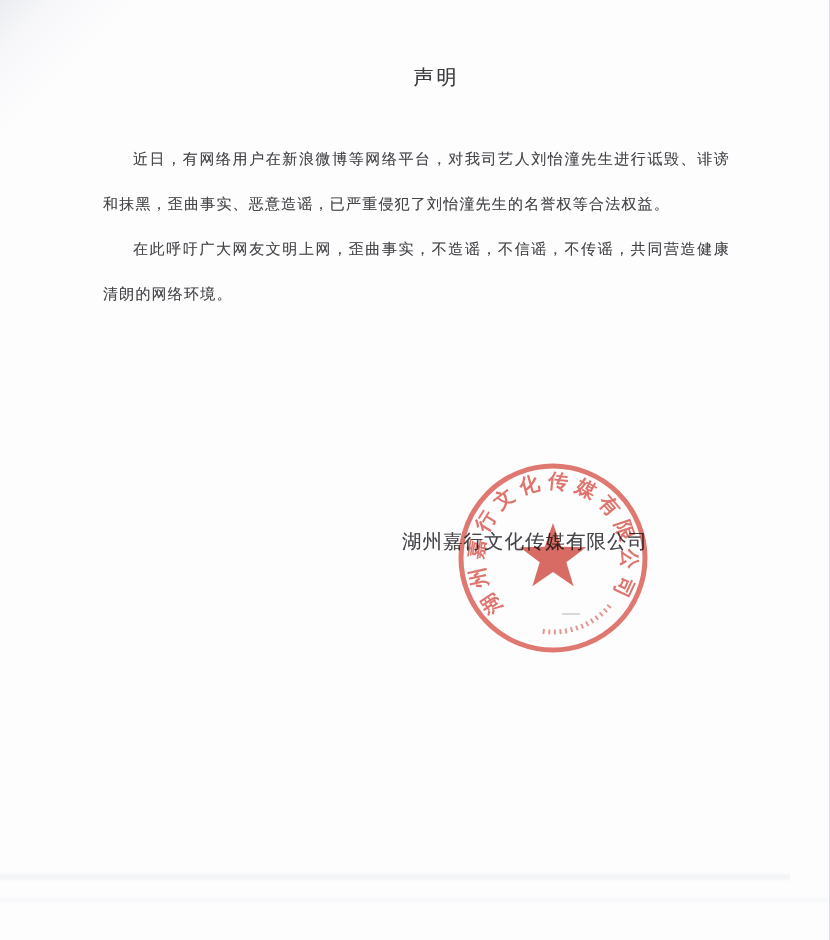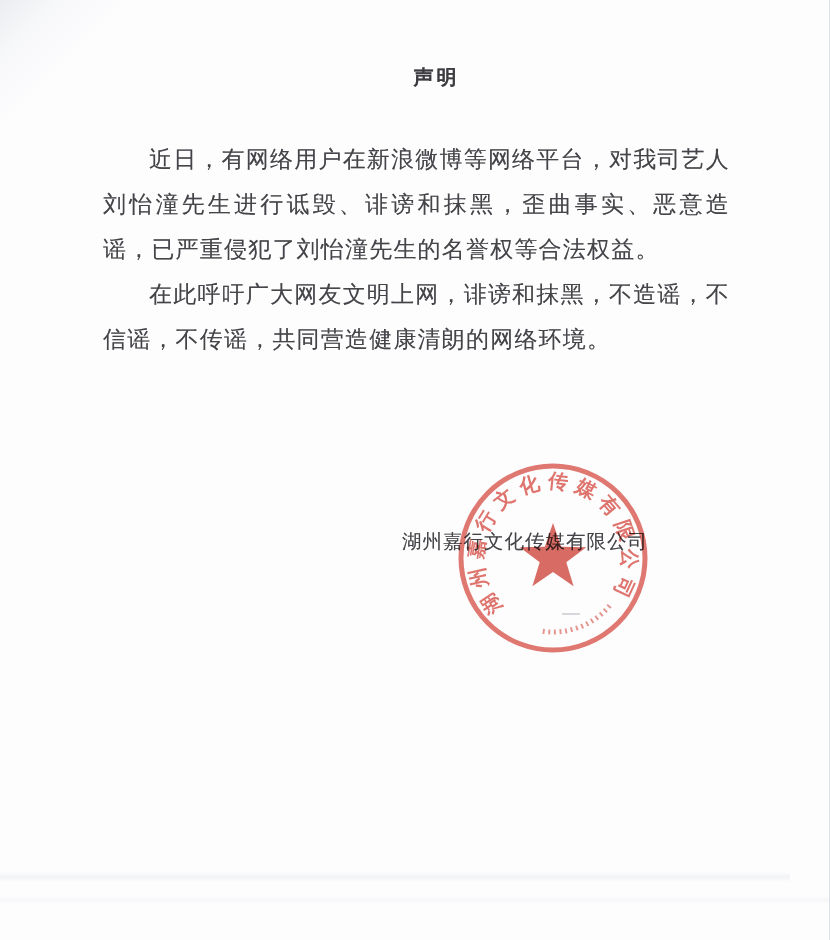--- a/index.html
+++ b/index.html
@@ -33,29 +33,29 @@
   }
   .streak-bottom2{
     position:absolute;left:0;top:896px;width:830px;height:8px;
     background:linear-gradient(180deg, rgba(210,214,224,0) 0%, rgba(214,218,228,.18) 50%, rgba(210,214,224,0) 100%);
     pointer-events:none;
   }
   .doc-title{
     padding-top:64px;
     text-align:center;
     font-size:20px;
-    font-weight:bold;
+    font-weight:normal;
     letter-spacing:3px;
     color:#3c3c40;
     text-shadow:0 0 .5px rgba(60,60,64,.55);
     padding-left:44px;
   }
   .doc-body{
     margin:46px 99px 0 103px; 
-    font-size:23px;
+    font-size:15px;
     line-height:45px;
     text-align:justify;
     letter-spacing:1.2px;
     color:#454549;
     text-shadow:0 0 .6px rgba(66,66,72,.4);
   }
   .doc-body p{
     text-indent:2em;
     margin:0;
   }
@@ -100,21 +100,21 @@
 <body>
 
 <div class="page">
 
   <div class="smudge-topleft"></div>
 
   <h1 class="doc-title">声明</h1>
 
   <div class="doc-body">
     <p>近日，有网络用户在新浪微博等网络平台，对我司艺人刘怡潼先生进行诋毁、诽谤和抹黑，歪曲事实、恶意造谣，已严重侵犯了刘怡潼先生的名誉权等合法权益。</p>
-    <p>在此呼吁广大网友文明上网，诽谤和抹黑，不造谣，不信谣，不传谣，共同营造健康清朗的网络环境。</p>
+    <p>在此呼吁广大网友文明上网，歪曲事实，不造谣，不信谣，不传谣，共同营造健康清朗的网络环境。</p>
   </div>
 
   <div class="signature">
     <div class="company">湖州嘉行文化传媒有限公司</div>
   </div>
 
   <svg class="seal" viewBox="0 0 200 200" xmlns="http://www.w3.org/2000/svg" aria-hidden="true">
 
     <circle class="ring" cx="100" cy="100" r="92" fill="none" stroke-width="5"></circle>
 

